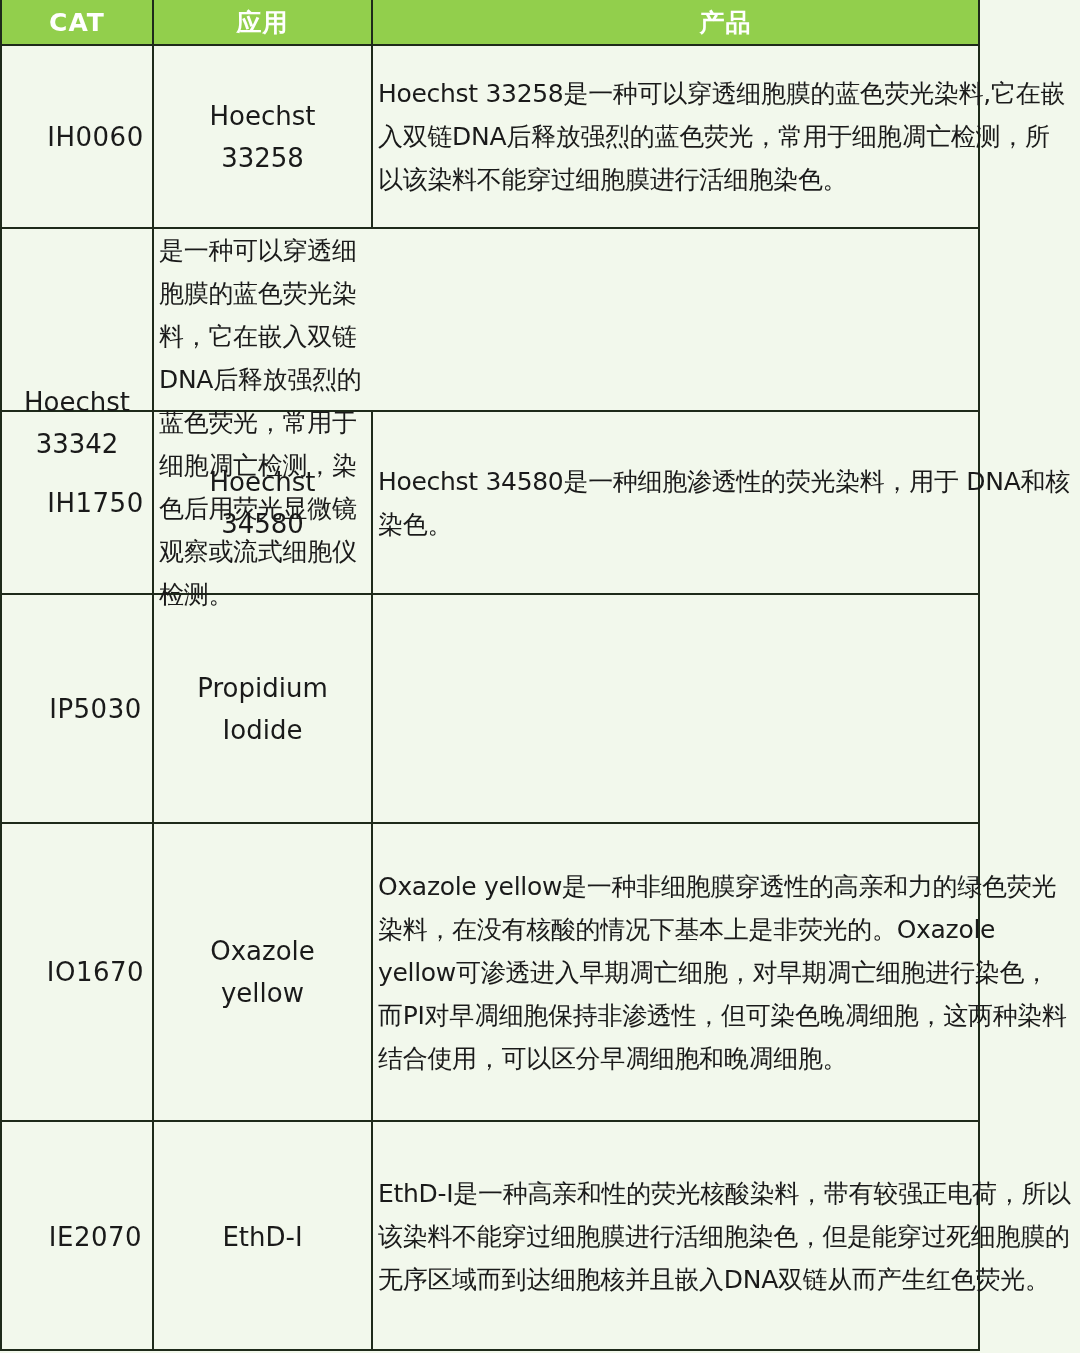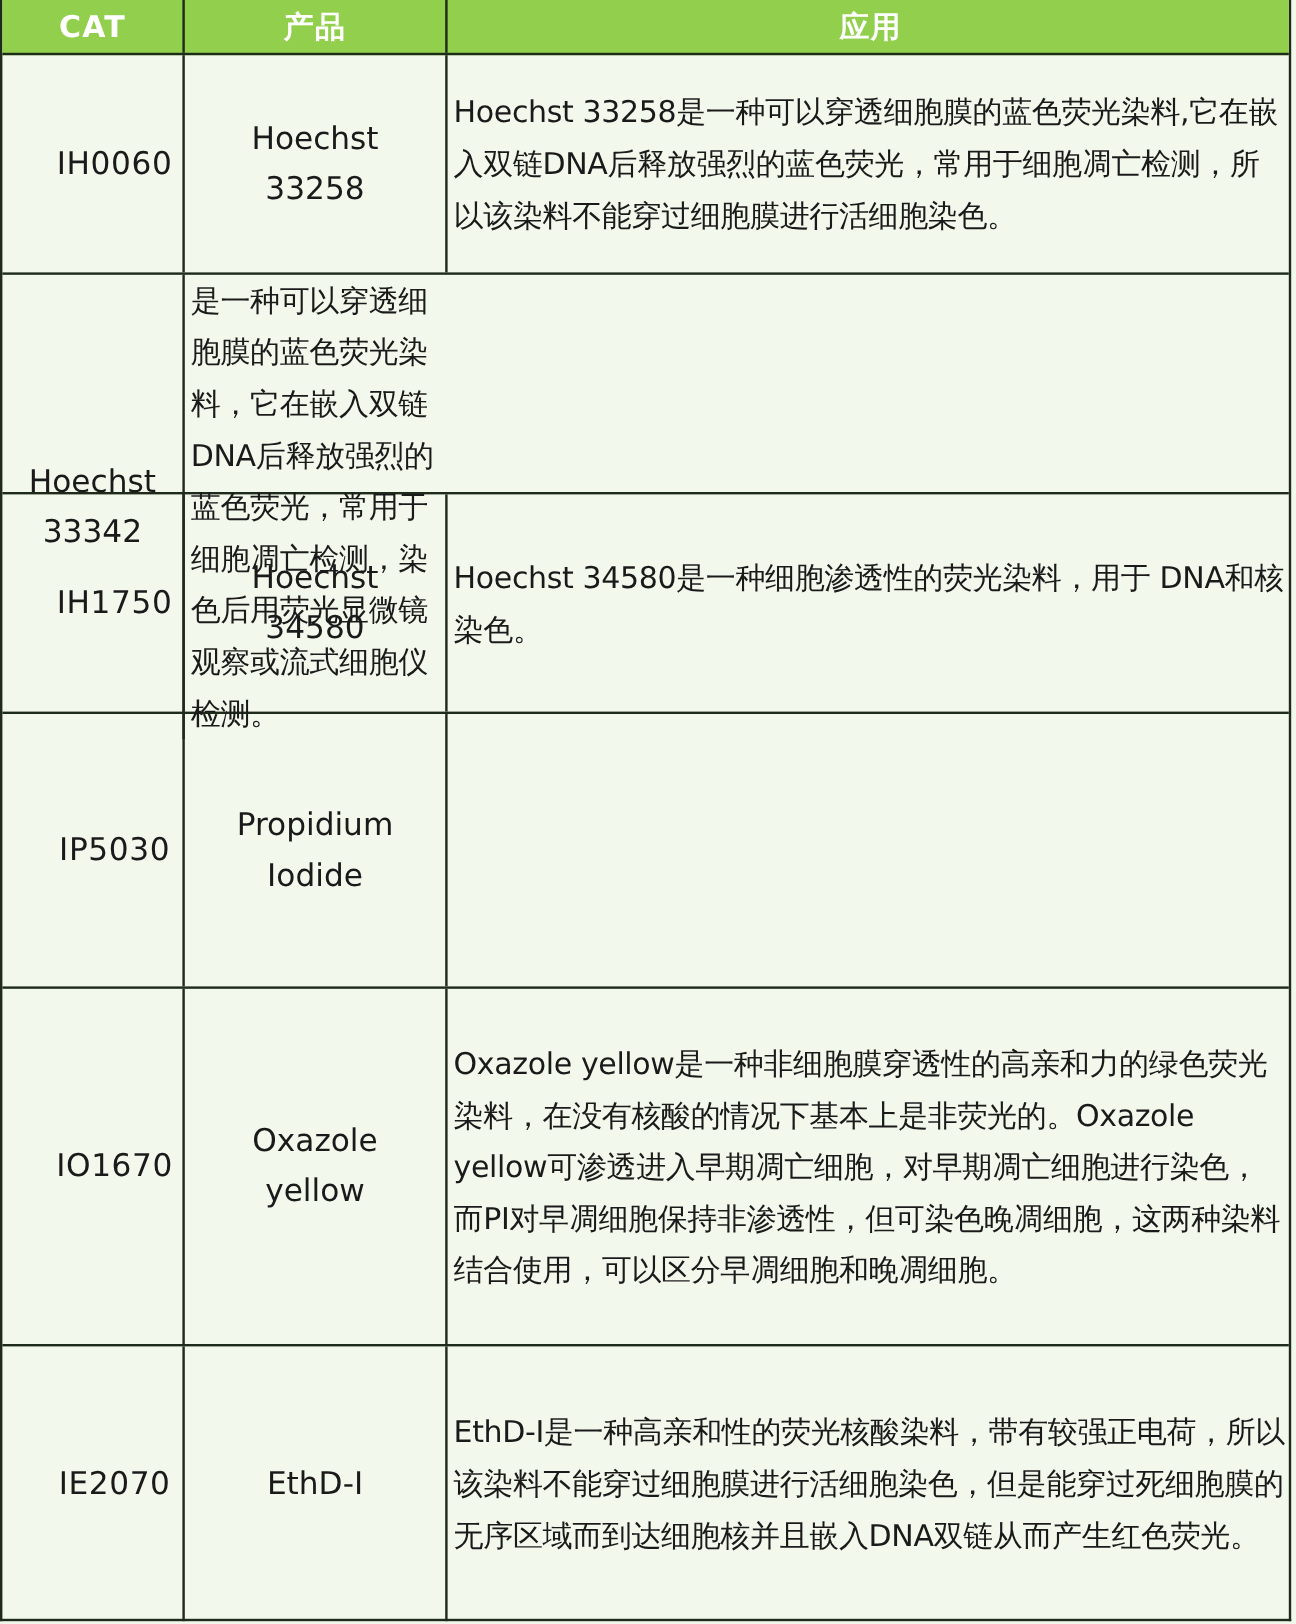--- a/index.html
+++ b/index.html
@@ -8,21 +8,21 @@
       background: #f2f8ec;
     }
     body {
       width: 1080px;
       height: 1353px;
       overflow: hidden;
       font-family: "DejaVu Sans", "Liberation Sans", sans-serif;
     }
     .table {
       position: relative;
-      width: 1076px;
+      width: 980px;
       height: 1351px;
       border: 2px solid #1e2a1a;
       border-top: none;
       box-sizing: border-box;
       background: #f2f8ec;
     }
     .header {
       display: grid;
       grid-template-columns: 152px 219px 705px;
       height: 46px;
@@ -86,22 +86,22 @@
     .r4 { height: 229px; }
     .r5 { height: 298px; }
     .r6 { height: 229px; }
   </style>
 </head>
 <body>
 
 <div class="table">
   <div class="header">
     <div class="hcell">CAT</div>
+    <div class="hcell">应用</div>
     <div class="hcell">产品</div>
-    <div class="hcell">应用</div>
   </div>
 
   <div class="row r1">
     <div class="cell cat">IH0060</div>
     <div class="cell product">Hoechst 33258</div>
     <div class="cell app">Hoechst 33258是一种可以穿透细胞膜的蓝色荧光染料,它在嵌入双链DNA后释放强烈的蓝色荧光，常用于细胞凋亡检测，所以该染料不能穿过细胞膜进行活细胞染色。</div>
   </div>
 
   <div class="row r2">
     <div class="cell product">Hoechst 33342</div>

